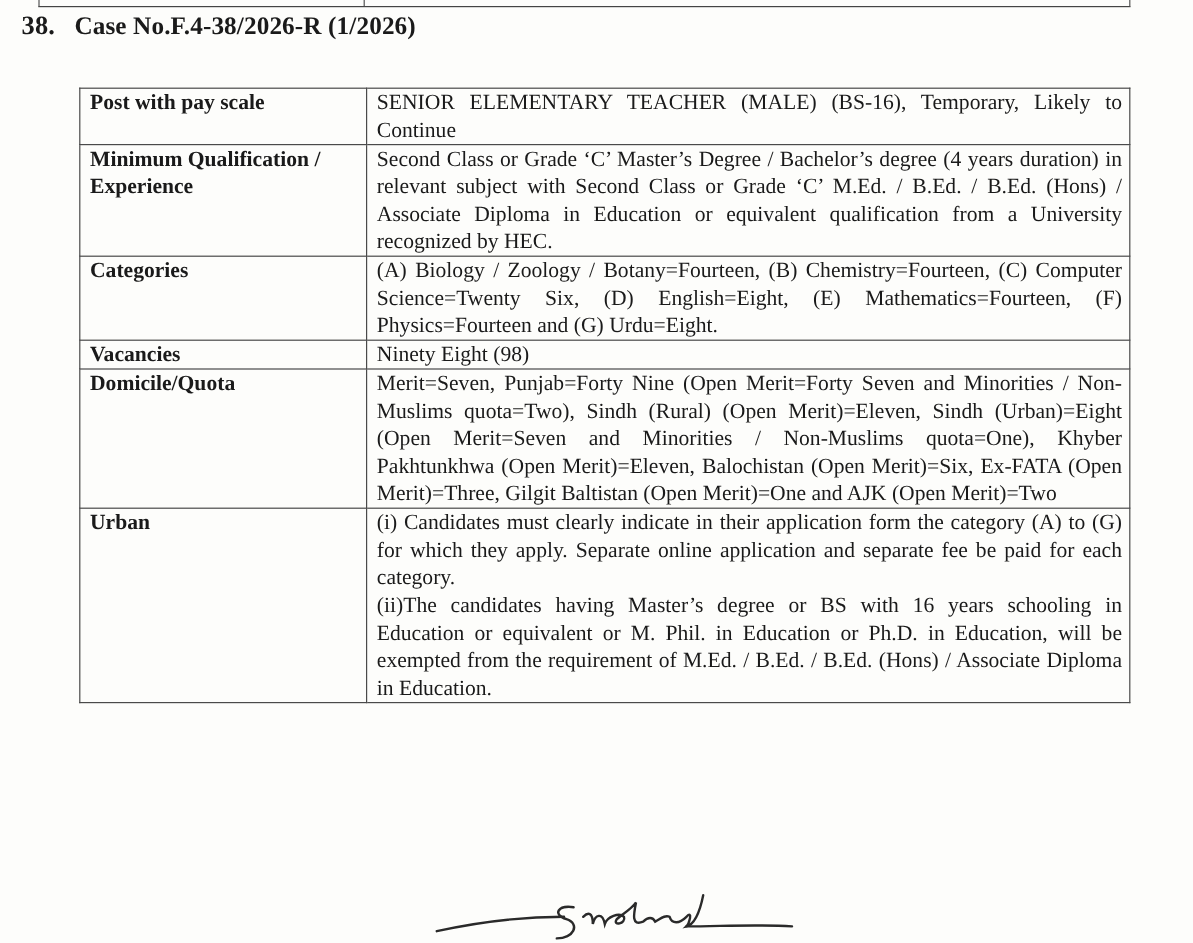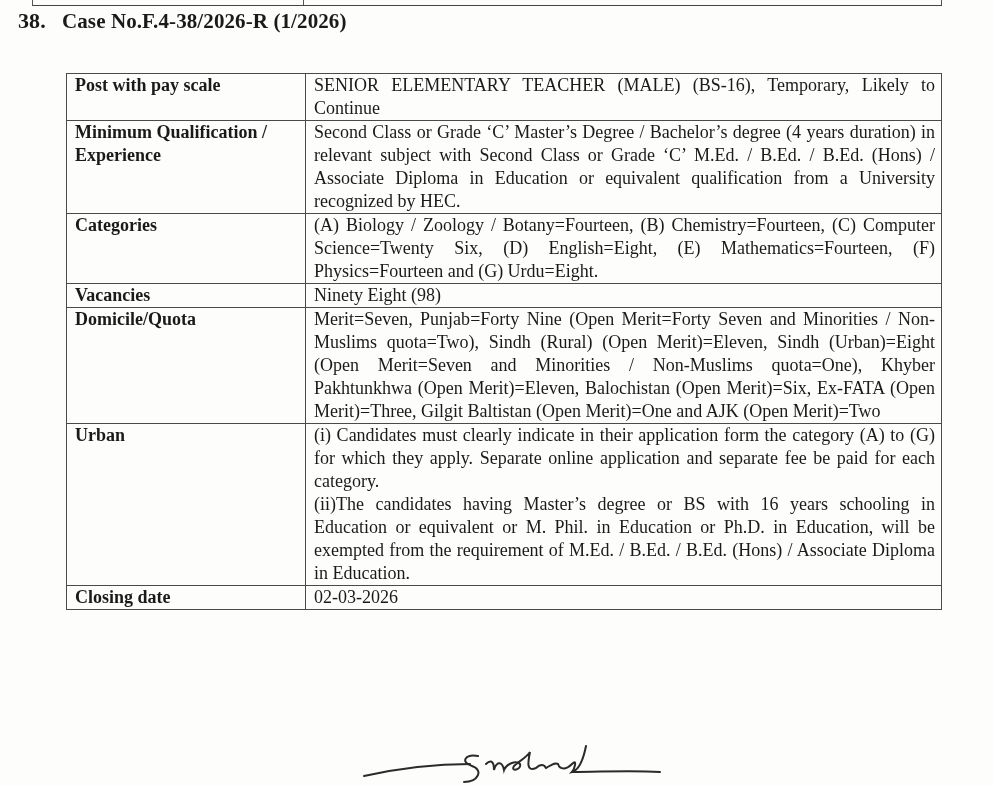--- a/index.html
+++ b/index.html
@@ -71,24 +71,20 @@
     <td class="lbl">Domicile/Quota</td>
     <td class="val" id="domicile-value"><b>Merit</b><span>=Seven, </span><b>Punjab</b><span>=Forty Nine (Open Merit=Forty Seven and Minorities / Non-Muslims quota=Two), </span><b>Sindh (Rural)</b><span> (Open Merit)=Eleven, </span><b>Sindh (Urban)</b><span>=Eight (Open Merit=Seven and Minorities / Non-Muslims quota=One), </span><b>Khyber Pakhtunkhwa</b><span> (Open Merit)=Eleven, </span><b>Balochistan</b><span> (Open Merit)=Six, </span><b>Ex-FATA</b><span> (Open Merit)=Three, </span><b>Gilgit Baltistan</b><span> (Open Merit)=One and </span><b>AJK</b><span> (Open Merit)=Two</span></td>
   </tr>
   <tr>
     <td class="lbl">Urban</td>
     <td class="val">
       <div>(i) Candidates must clearly indicate in their application form the category (A) to (G) for which they apply. Separate online application and separate fee be paid for each category.</div>
       <div>(ii)The candidates having Master’s degree or BS with 16 years schooling in Education or equivalent or M. Phil. in Education or Ph.D. in Education, will be exempted from the requirement of M.Ed. / B.Ed. / B.Ed. (Hons) / Associate Diploma in Education.</div>
     </td>
   </tr>
-  <tr>
-    <td class="lbl">Closing date</td>
-    <td class="val"><b>02-03-2026</b></td>
-  </tr>
 </tbody>
   </table>
 
 <svg class="sig" viewBox="0 0 330 44">
   <path d="M4 34 C 40 26, 80 22, 110 22" fill="none" stroke="#2a2a2a" stroke-width="2" stroke-linecap="round"></path>
   <path d="M118 14 C 105 12, 100 20, 112 24 C 124 28, 118 40, 104 40" fill="none" stroke="#2a2a2a" stroke-width="2" stroke-linecap="round"></path>
   <path d="M126 22 C 130 18, 134 18, 134 28 C 136 20, 142 18, 144 28 C 146 22, 156 18, 160 22 C 162 28, 150 30, 154 24 C 158 20, 166 16, 170 10 C 168 20, 166 30, 176 26 C 180 22, 184 22, 186 26 C 190 24, 194 20, 198 22 C 200 28, 206 28, 212 22 C 218 16, 214 28, 212 30 C 220 28, 224 14, 226 4" fill="none" stroke="#2a2a2a" stroke-width="2" stroke-linecap="round"></path>
   <path d="M212 30 C 240 30, 270 28, 300 30" fill="none" stroke="#2a2a2a" stroke-width="2" stroke-linecap="round"></path>
 </svg>
 

